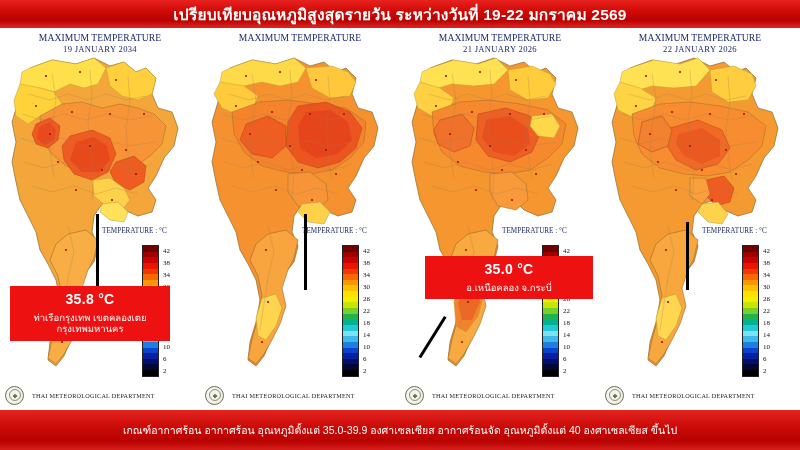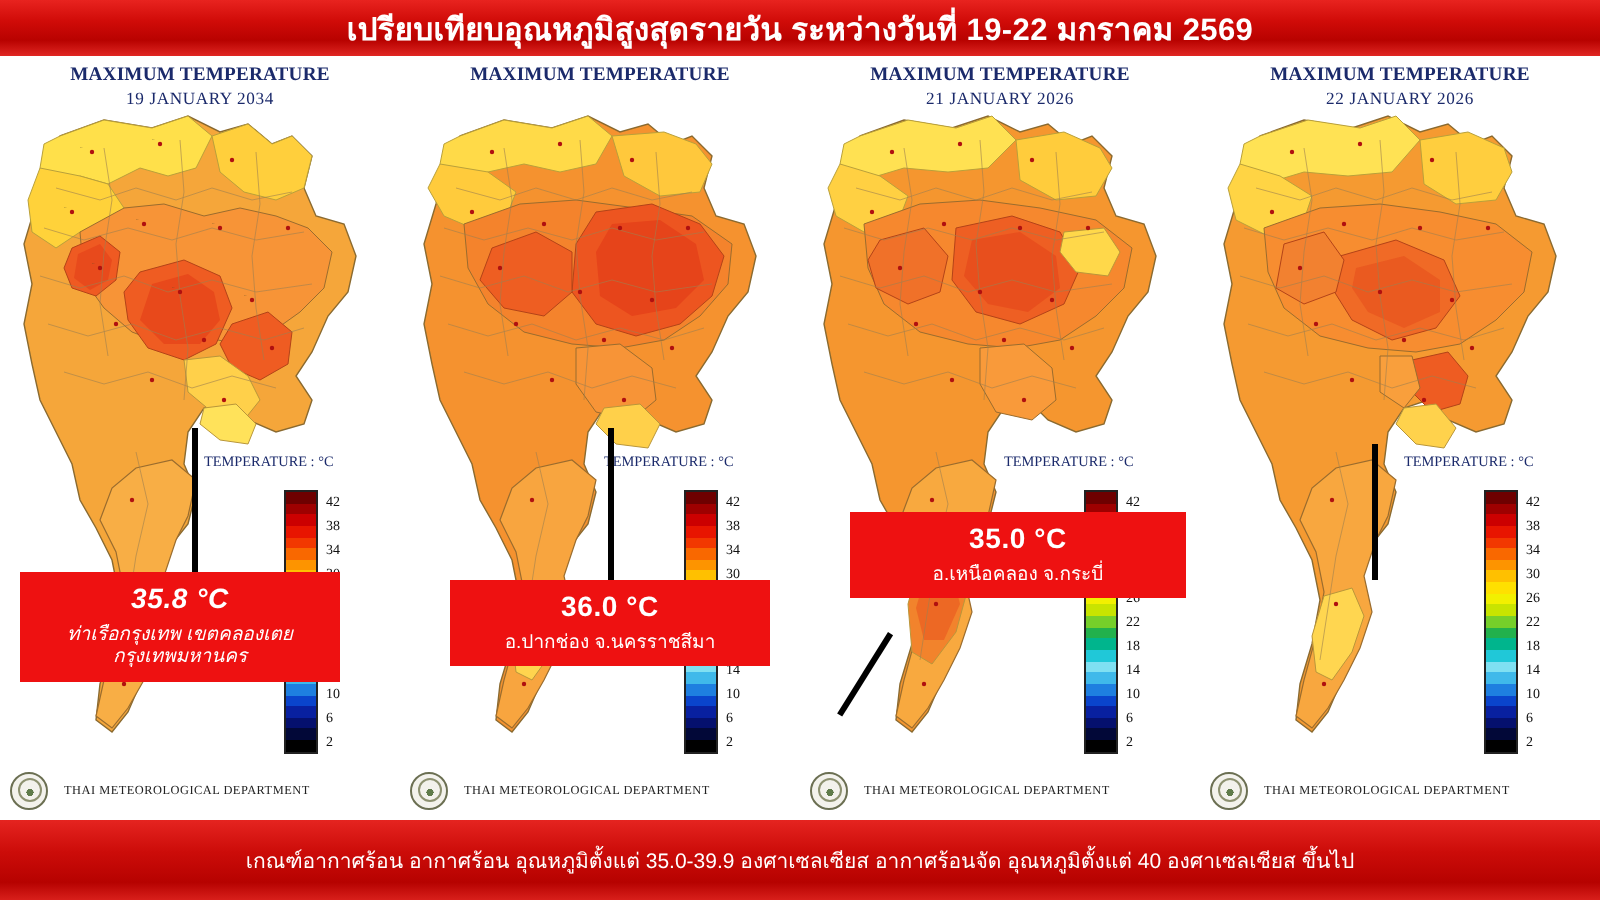--- a/index.html
+++ b/index.html
@@ -37,21 +37,21 @@
     position: relative;
     background: #ffffff;
   }
   .panel-head {
     text-align: center;
     padding-top: 4px;
   }
   .panel-head .h1 {
     color: #1b2a6b;
     font-family: "Liberation Serif", serif;
-    font-weight: bold;
+    font-weight: normal;
     font-size: 9.6px;
     letter-spacing: 0.1px;
   }
   .panel-head .h2 {
     color: #1b2a6b;
     font-family: "Liberation Serif", serif;
     font-size: 8.6px;
     margin-top: 1px;
     letter-spacing: 0.3px;
   }
@@ -256,21 +256,21 @@
               <text x="40" y="78">..</text>
             <text x="80" y="90">..</text>
               <text x="116" y="94">..</text>
           </g>
         </g>
       </svg>
     </div>
 
     <div class="leader" style="left:96px; top:186px; width:3px; height:76px;"></div>
 
-    <div class="callout" style="left:10px; top:258px; width:160px;font-style:italic;">
+    <div class="callout" style="left:10px; top:258px; width:160px;">
       <div class="temp">35.8 °C</div>
       <div class="loc">ท่าเรือกรุงเทพ เขตคลองเตย</div>
       <div class="loc">กรุงเทพมหานคร</div>
     </div>
 
     <div class="legend">
       <div class="legend-title">TEMPERATURE : °C</div>
       <div class="legend-bar">
           <div class="legend-seg" style="background: rgb(110, 0, 0); height: 4.34783%;"></div>
           <div class="legend-seg" style="background: rgb(158, 0, 0); height: 4.34783%;"></div>
@@ -374,24 +374,20 @@
               <circle cx="60" cy="196" r="1.1"></circle>
             <circle cx="62" cy="248" r="1.1"></circle>
               <circle cx="56" cy="288" r="1.1"></circle>
           </g>
         </g>
       </svg>
     </div>
 
     <div class="leader" style="left:104px; top:186px; width:3px; height:76px;"></div>
 
-    <div class="callout" style="left:25px; top:262px; width:160px;">
-      <div class="temp">36.0 °C</div>
-      <div class="loc">อ.ปากช่อง จ.นครราชสีมา</div>
-    </div>
 
     <div class="legend">
       <div class="legend-title">TEMPERATURE : °C</div>
       <div class="legend-bar">
           <div class="legend-seg" style="background: rgb(110, 0, 0); height: 4.34783%;"></div>
           <div class="legend-seg" style="background: rgb(158, 0, 0); height: 4.34783%;"></div>
           <div class="legend-seg" style="background: rgb(204, 0, 0); height: 4.34783%;"></div>
           <div class="legend-seg" style="background: rgb(232, 21, 0); height: 4.34783%;"></div>
           <div class="legend-seg" style="background: rgb(242, 56, 0); height: 4.34783%;"></div>
           <div class="legend-seg" style="background: rgb(249, 104, 0); height: 4.34783%;"></div>

